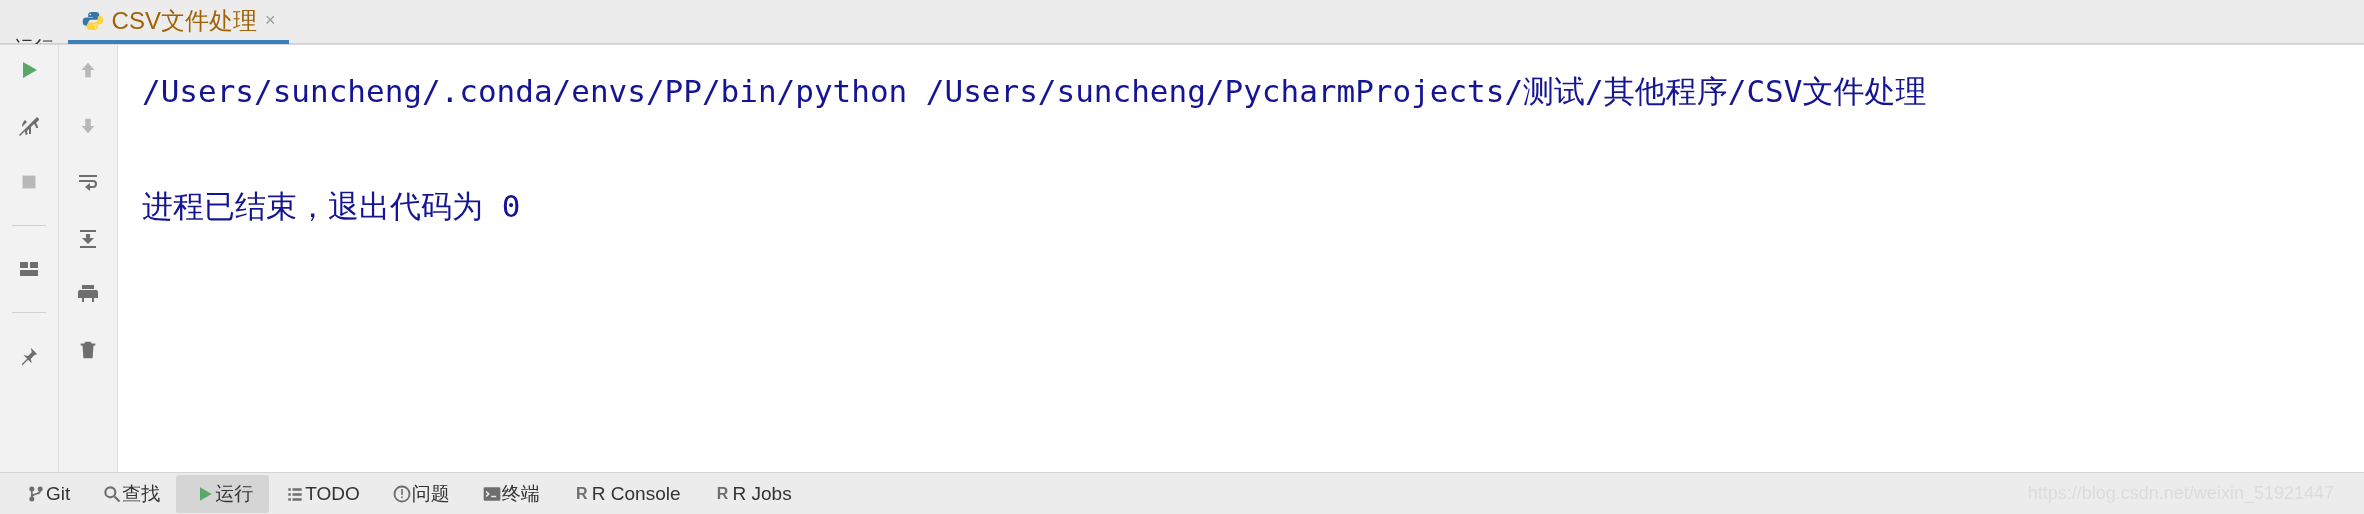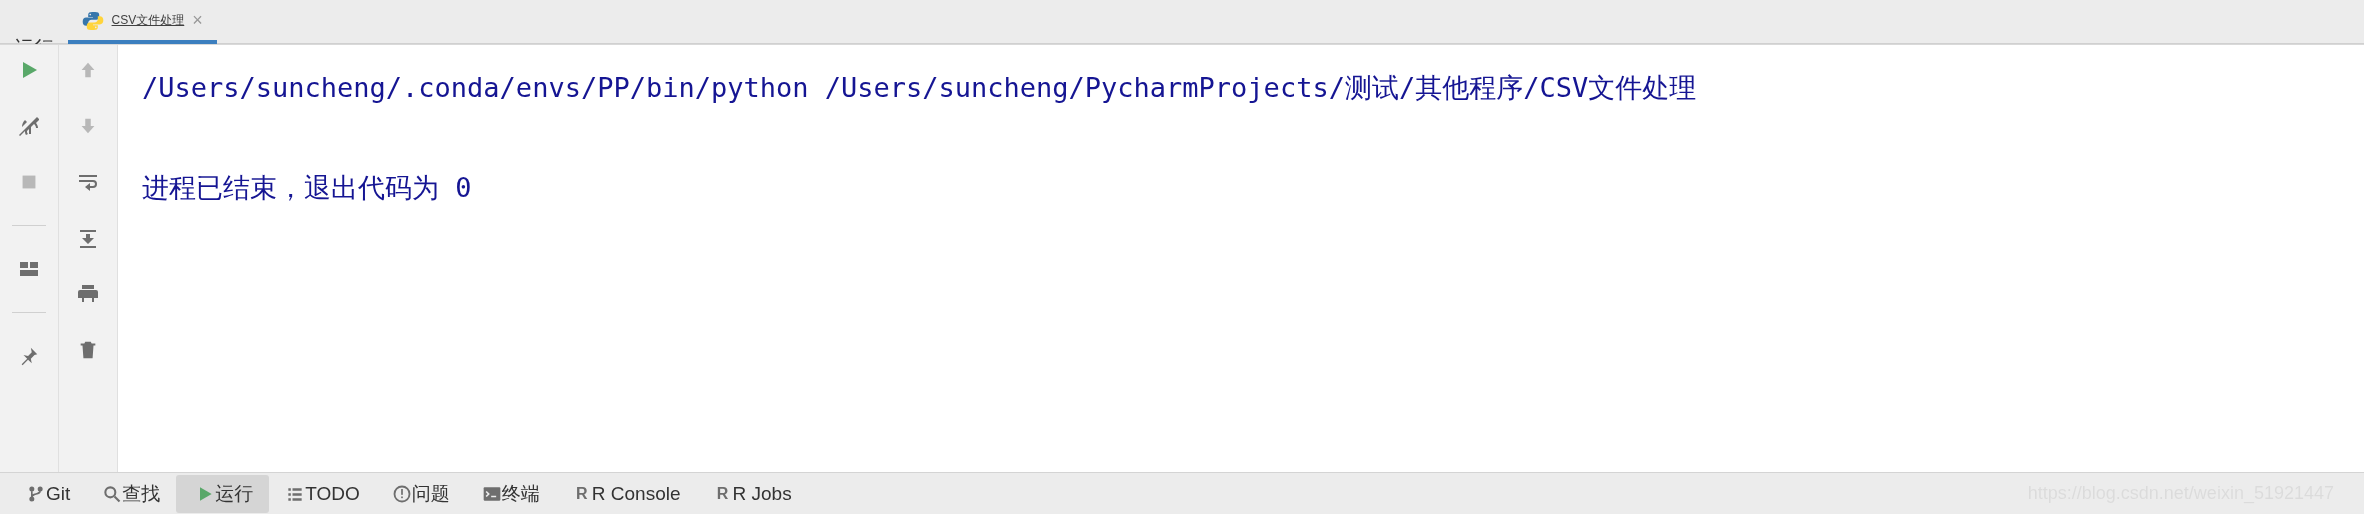--- a/index.html
+++ b/index.html
@@ -35,23 +35,22 @@
     display: flex;
     align-items: center;
     padding: 0 14px 0 14px;
     background: #ececec;
     border-bottom: 4px solid #3c7fbf;
     gap: 8px;
     position: relative;
     top: 1px;
   }
   .tab-title {
-    color: #404040;
-    font-size: 12px;
-    text-decoration: underline;
+    color: #a16207;
+    font-size: 24px;
   }
   .tab-close {
     color: #999;
     font-size: 18px;
     cursor: pointer;
   }
   .py-icon {
     width: 22px;
     height: 22px;
     display: inline-block;
@@ -95,21 +94,21 @@
     width: 60%;
     height: 1px;
     margin: 2px 0;
   }
 
   .console {
     flex: 1;
     background: #fff;
     padding: 18px 24px;
     font-family: "Menlo", "Consolas", "Monaco", monospace;
-    font-size: 27px;
+    font-size: 31px;
     line-height: 1.85;
     color: #151593;
     white-space: pre;
     overflow: hidden;
   }
 
   
   .bottom-bar {
     height: 42px;
     background: #ececec;

